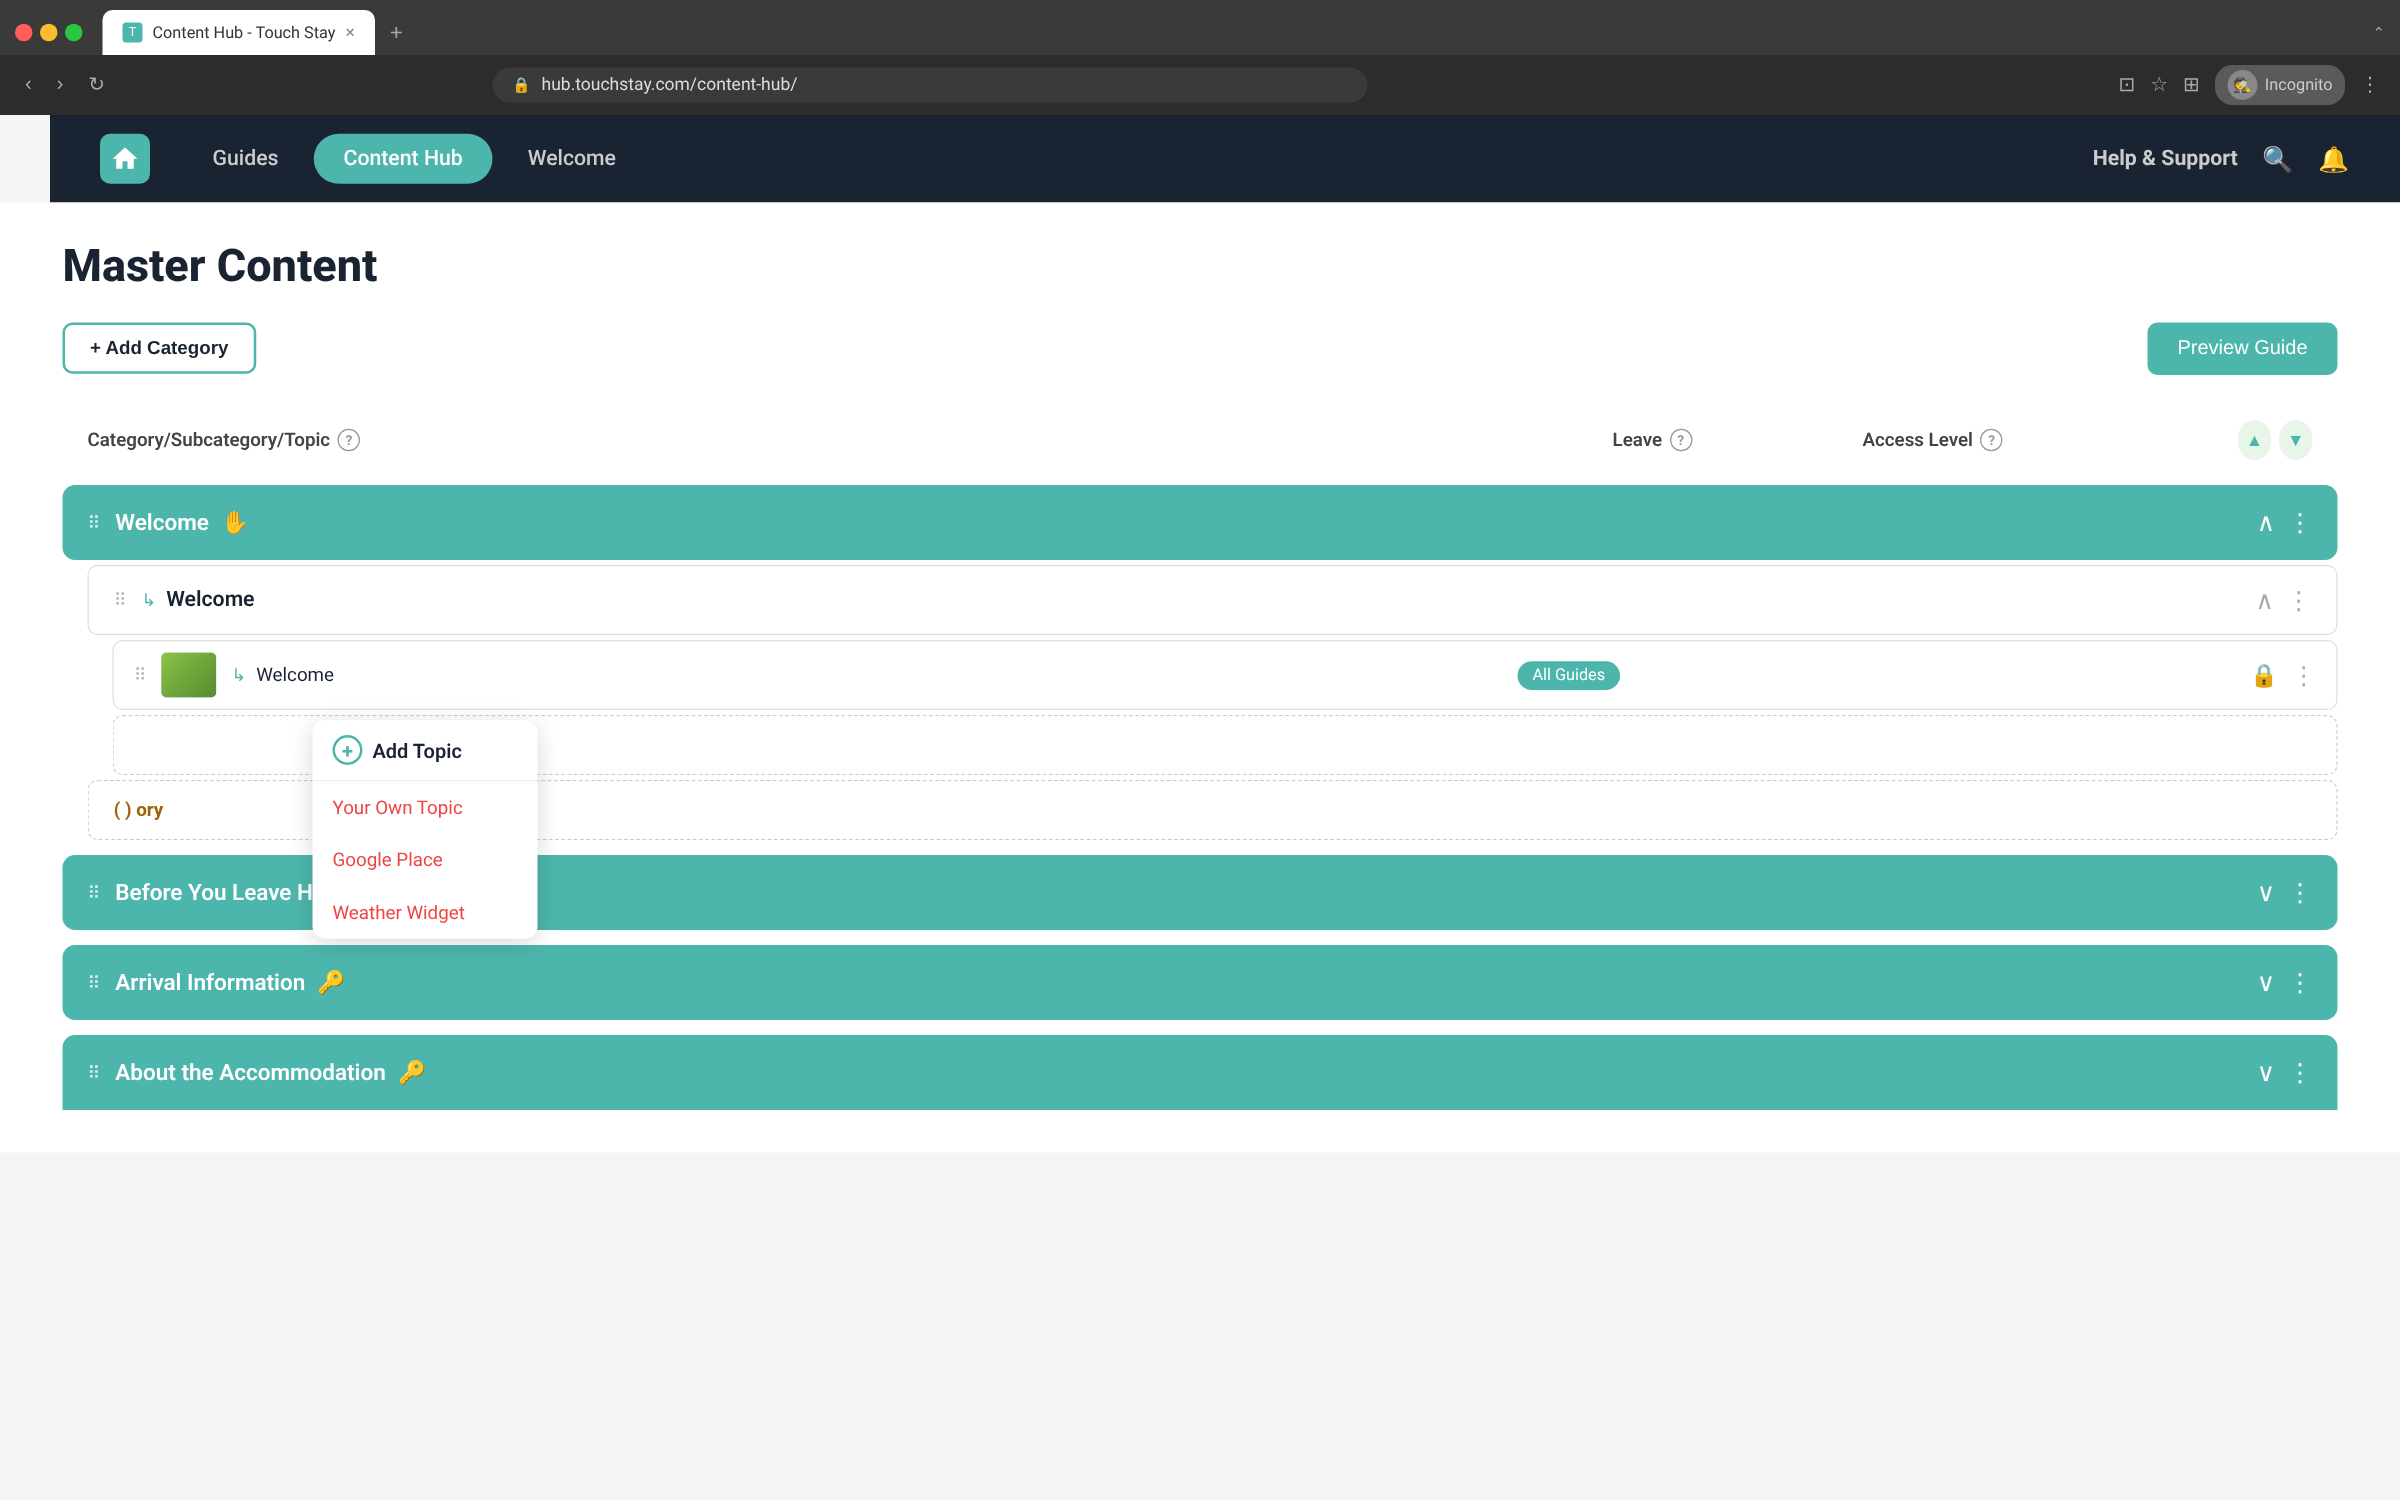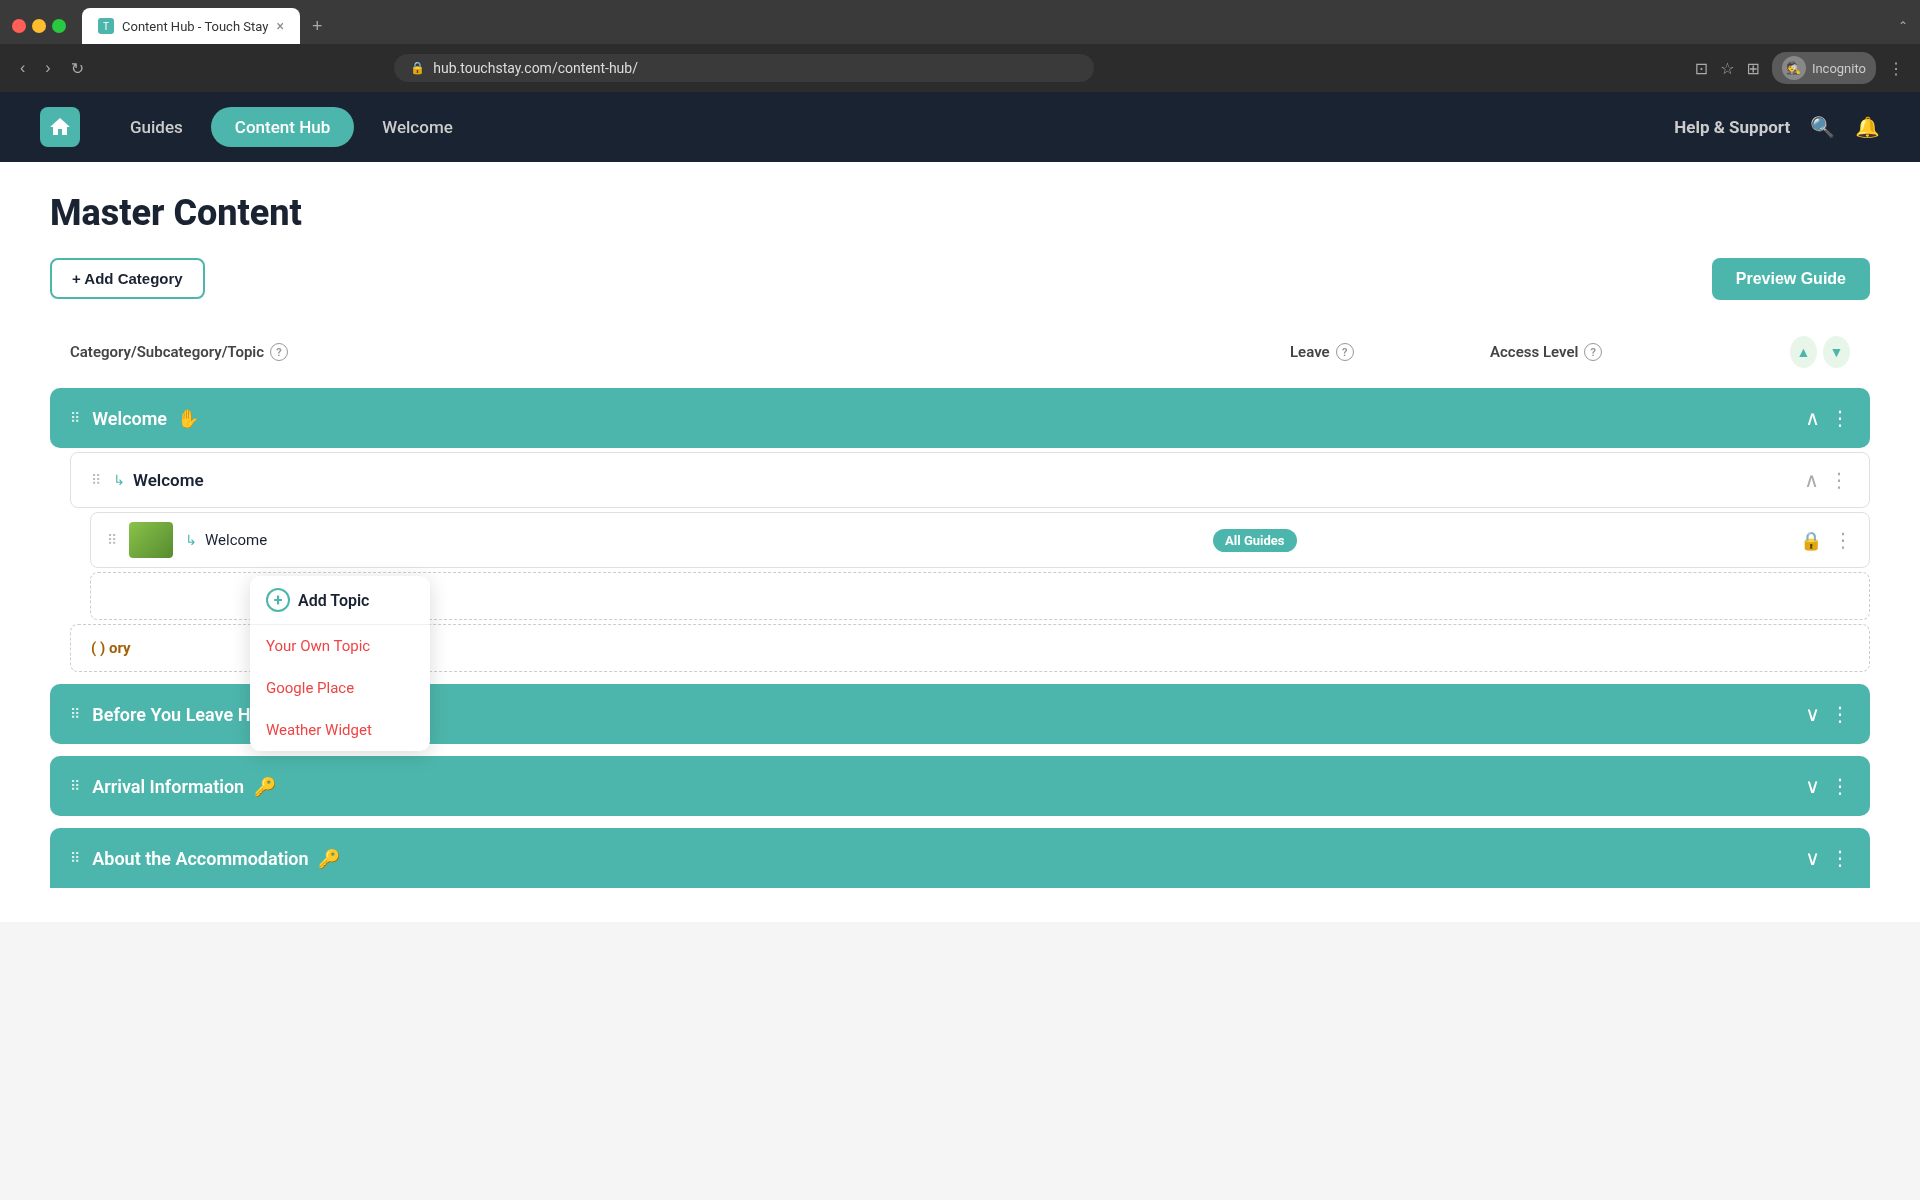--- a/index.html
+++ b/index.html
@@ -23,42 +23,42 @@
     .nav-btn { background: none; border: none; color: #aaa; font-size: 16px; cursor: pointer; padding: 4px; }
     .address-bar { background: #3a3a3a; border-radius: 20px; flex: 1; max-width: 600px; margin: 0 auto; padding: 6px 16px; display: flex; align-items: center; gap: 8px; }
     .address-lock { color: #aaa; font-size: 12px; }
     .address-text { color: #ddd; font-size: 14px; flex: 1; }
     .browser-actions { margin-left: auto; display: flex; align-items: center; gap: 12px; }
     .browser-icon-btn { background: none; border: none; color: #aaa; font-size: 16px; cursor: pointer; }
     .incognito-btn { background: #5a5a5a; border-radius: 14px; padding: 4px 10px; color: #ccc; font-size: 13px; display: flex; align-items: center; gap: 6px; cursor: pointer; border: none; }
     .incognito-avatar { width: 24px; height: 24px; border-radius: 50%; background: #888; display: flex; align-items: center; justify-content: center; font-size: 12px; }
 
     
-    .app-nav { background: #1a2332; display: flex; align-items: center; padding: 0 40px; height: 70px; }
+    .app-nav { background: #1a2332; display: flex; align-items: center; padding: 0 40px; height: 70px; margin-left: 40px; }
     .nav-logo { width: 40px; height: 40px; background: #4db6ac; border-radius: 8px; display: flex; align-items: center; justify-content: center; margin-right: 30px; flex-shrink: 0; }
     .nav-logo svg { width: 24px; height: 24px; fill: white; }
     .nav-links { display: flex; align-items: center; gap: 8px; }
     .nav-link { color: #ccc; text-decoration: none; padding: 8px 20px; border-radius: 6px; font-size: 17px; font-weight: 500; }
     .nav-link.active { background: #4db6ac; color: white; border-radius: 20px; padding: 10px 24px; }
     .nav-right { margin-left: auto; display: flex; align-items: center; gap: 20px; }
     .nav-help { color: #ccc; font-size: 17px; font-weight: 700; cursor: pointer; }
     .nav-icon-btn { background: none; border: none; color: #aaa; font-size: 20px; cursor: pointer; }
 
     
     .main-content { background: white; padding: 30px 50px; }
     .page-title { font-size: 36px; font-weight: 800; color: #1a2332; margin-bottom: 24px; }
 
     .tabs { display: flex; gap: 0; border-bottom: 2px solid #e0e0e0; margin-bottom: 24px; }
     .tab-item { padding: 10px 0; margin-right: 32px; font-size: 17px; font-weight: 500; color: #666; cursor: pointer; position: relative; }
     .tab-item.active { color: #1a2332; }
     .tab-item.active::after { content: ''; position: absolute; bottom: -2px; left: 0; right: 0; height: 3px; background: #4db6ac; }
 
     .toolbar { display: flex; align-items: flex-start; justify-content: space-between; margin-bottom: 24px; gap: 35px; }
     .add-category-btn { background: white; border: 2px solid #4db6ac; color: #1a2332; padding: 10px 20px; border-radius: 8px; font-size: 15px; font-weight: 600; cursor: pointer; display: flex; align-items: center; gap: 6px; }
-    .preview-btn { background: #4db6ac; color: white; padding: 12px 24px; border-radius: 8px; font-size: 16px; font-weight: 700; cursor: pointer; border: none; }
+    .preview-btn { background: #4db6ac; color: white; padding: 12px 24px; border-radius: 8px; font-size: 16px; font-weight: 400; cursor: pointer; border: none; }
 
     
     .table-header { display: grid; grid-template-columns: 1fr 200px 300px 60px; align-items: center; padding: 12px 20px; margin-bottom: 8px; }
     .table-col-header { font-size: 15px; font-weight: 600; color: #444; display: flex; align-items: center; gap: 6px; }
     .info-icon { display: inline-flex; align-items: center; justify-content: center; width: 18px; height: 18px; border-radius: 50%; border: 1.5px solid #999; color: #999; font-size: 11px; font-weight: bold; cursor: pointer; }
     .sort-arrow-btn { background: #e8f5e9; border: none; border-radius: 50%; width: 32px; height: 32px; display: flex; align-items: center; justify-content: center; cursor: pointer; color: #4db6ac; font-size: 14px; }
 
     
     .category-row { background: #4db6ac; border-radius: 10px; padding: 0 20px; height: 60px; display: flex; align-items: center; margin-bottom: 4px; cursor: pointer; }
     .category-row.collapsed { margin-bottom: 12px; }
@@ -72,21 +72,21 @@
     .subcategory-row { background: white; border: 1px solid #e0e0e0; border-radius: 8px; padding: 0 20px; height: 56px; display: flex; align-items: center; margin: 4px 0 4px 20px; }
     .subcategory-arrow { color: #4db6ac; font-size: 14px; margin-right: 8px; }
     .subcategory-title { font-size: 17px; font-weight: 600; color: #1a2332; flex: 1; }
     .subcategory-actions { display: flex; align-items: center; gap: 10px; }
     .sub-action-btn { background: none; border: none; color: #aaa; font-size: 20px; cursor: pointer; }
 
     
     .topic-row { background: white; border: 1px solid #e0e0e0; border-radius: 8px; padding: 0 16px; height: 56px; display: flex; align-items: center; margin: 4px 0 4px 40px; }
     .topic-thumbnail { width: 44px; height: 36px; border-radius: 4px; object-fit: cover; background: #ccc; margin-right: 12px; flex-shrink: 0; overflow: hidden; }
     .topic-title { font-size: 15px; color: #1a2332; flex: 1; }
-    .all-guides-badge { background: #4db6ac; color: white; padding: 4px 12px; border-radius: 12px; font-size: 13px; font-weight: 700; }
+    .all-guides-badge { background: #4db6ac; color: white; padding: 4px 12px; border-radius: 12px; font-size: 13px; font-weight: 400; }
     .lock-icon { color: #888; font-size: 18px; }
 
     
     .add-topic-area { margin: 4px 0 4px 40px; position: relative; }
 
     
     .dropdown-menu { position: absolute; top: 0; left: 120px; background: white; border-radius: 10px; box-shadow: 0 4px 20px rgba(0,0,0,0.15); z-index: 100; min-width: 180px; overflow: hidden; }
     .dropdown-header { padding: 12px 16px; display: flex; align-items: center; gap: 8px; font-size: 16px; font-weight: 600; color: #1a2332; border-bottom: 1px solid #f0f0f0; }
     .dropdown-add-icon { width: 24px; height: 24px; border-radius: 50%; border: 2px solid #4db6ac; color: #4db6ac; display: flex; align-items: center; justify-content: center; font-size: 16px; font-weight: bold; }
     .dropdown-item { padding: 12px 16px; font-size: 15px; color: #ef4444; cursor: pointer; }

